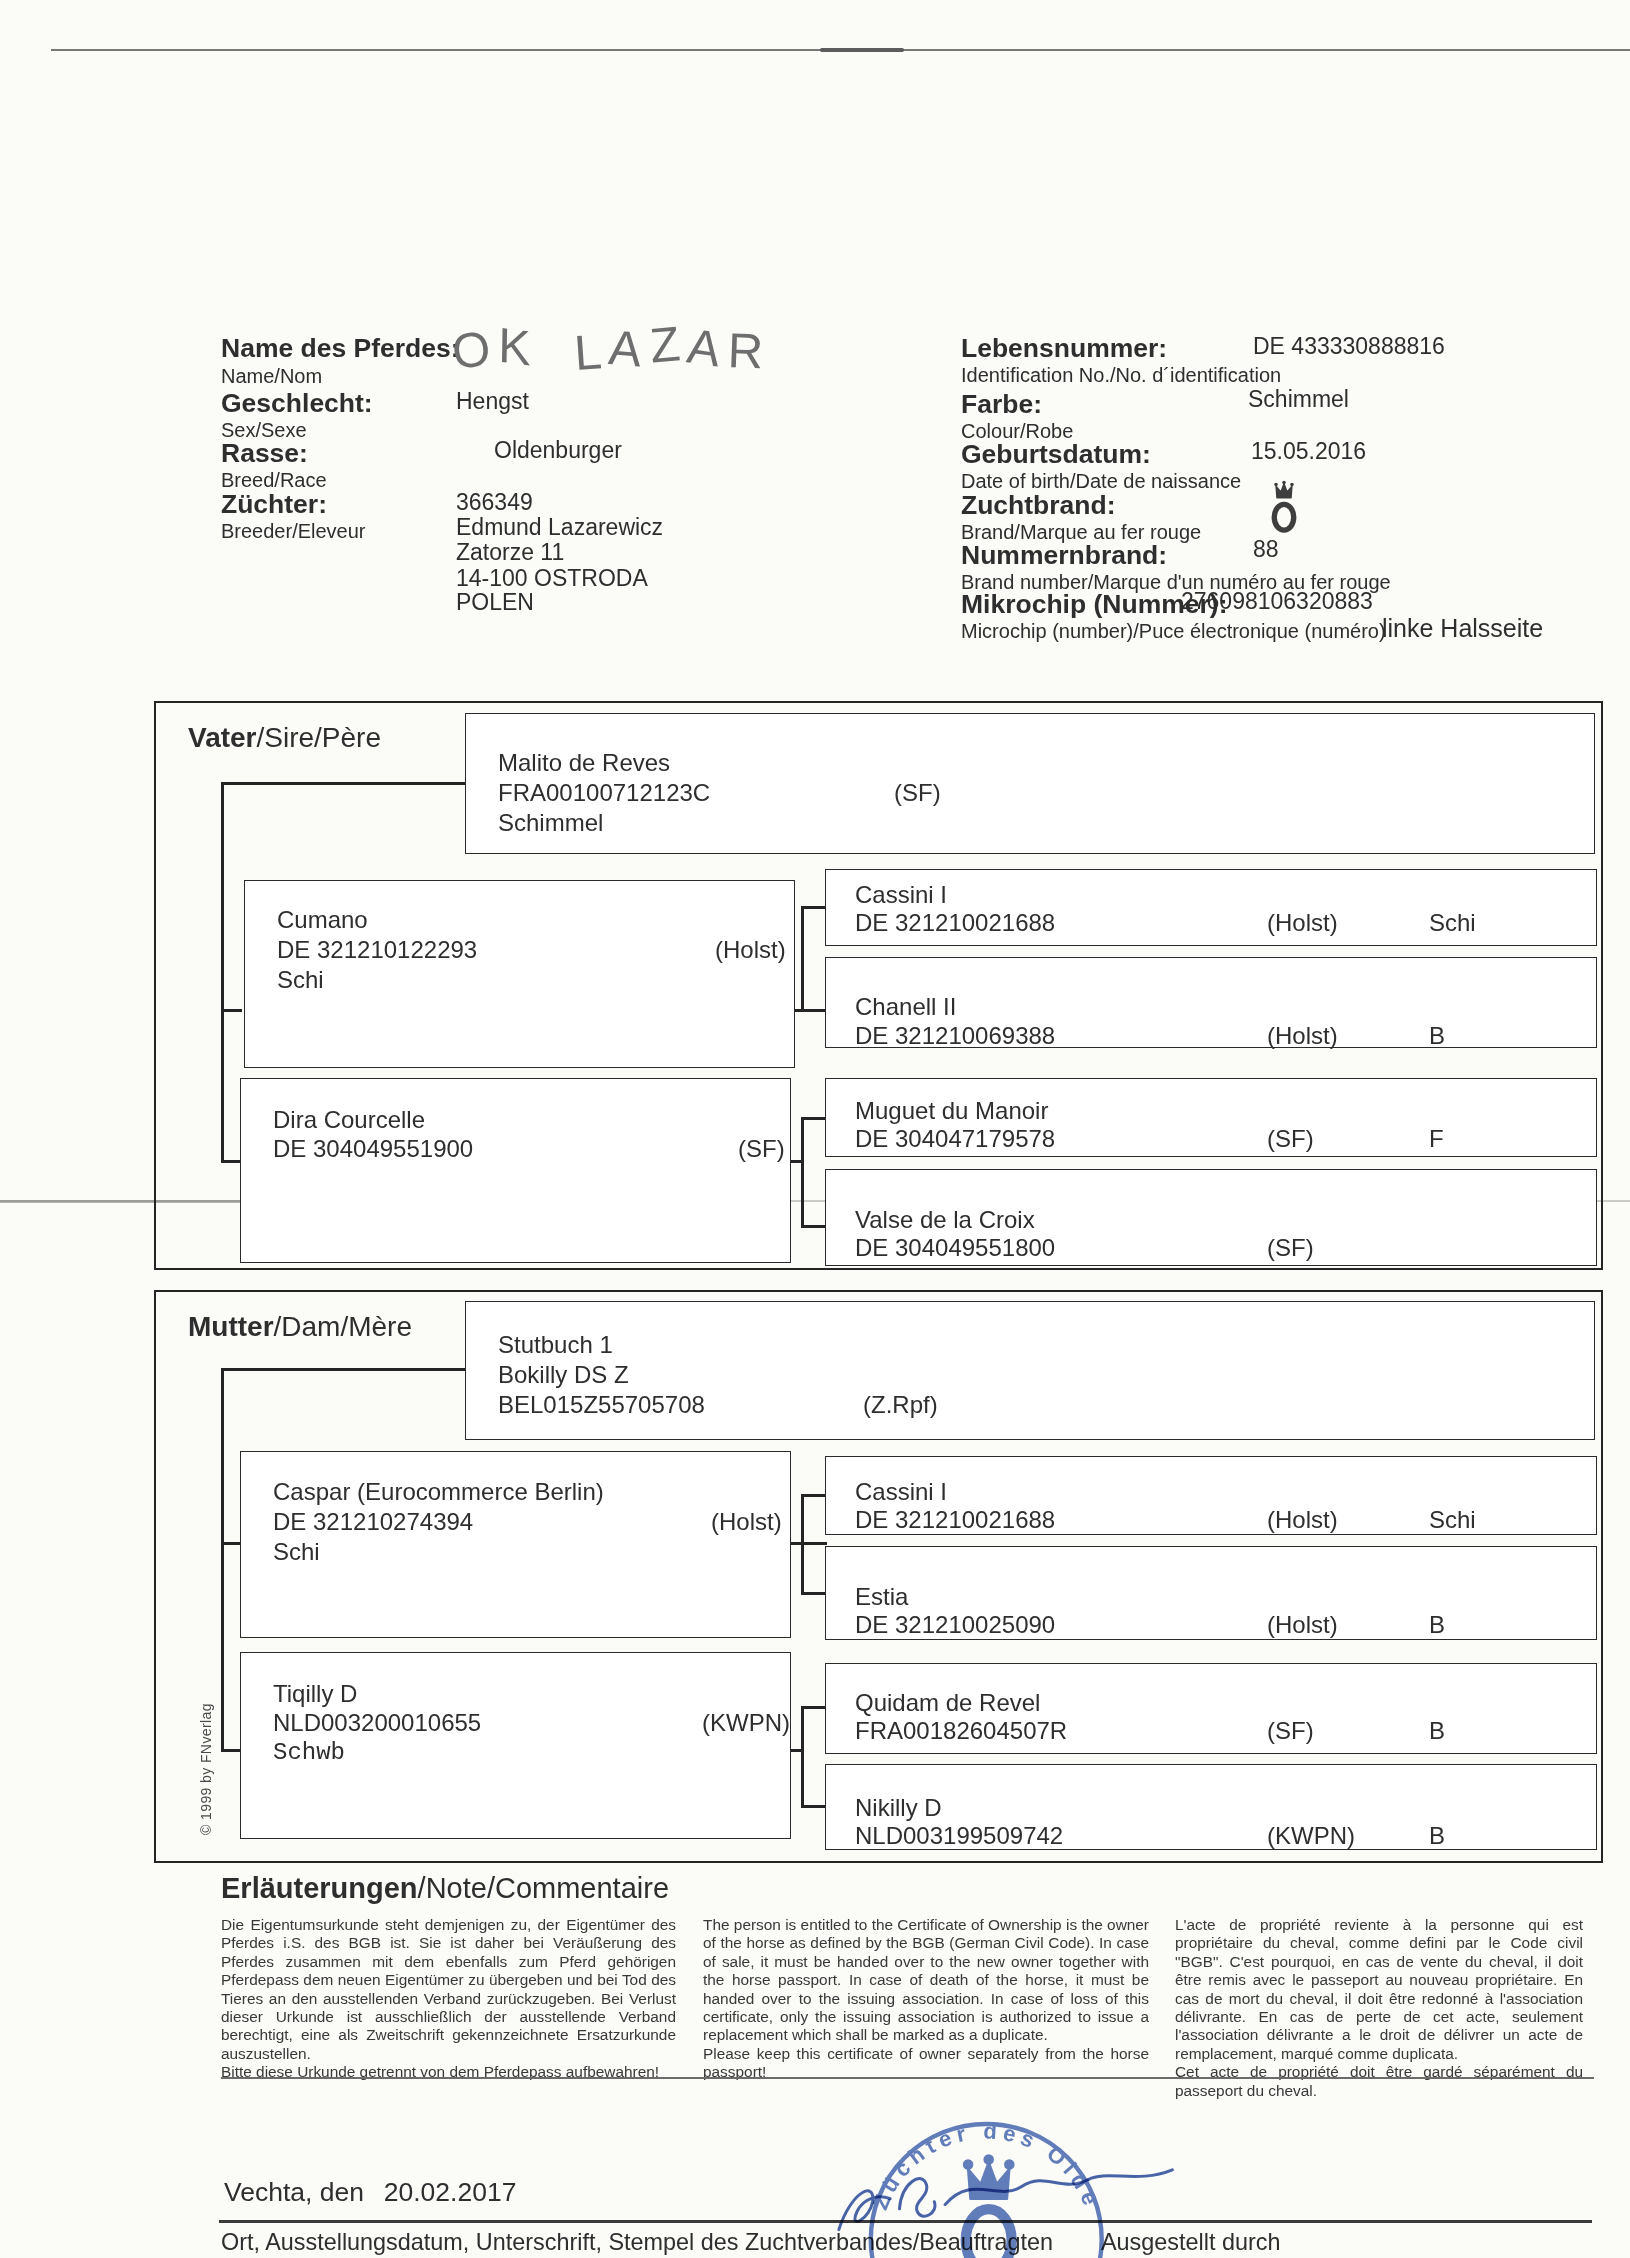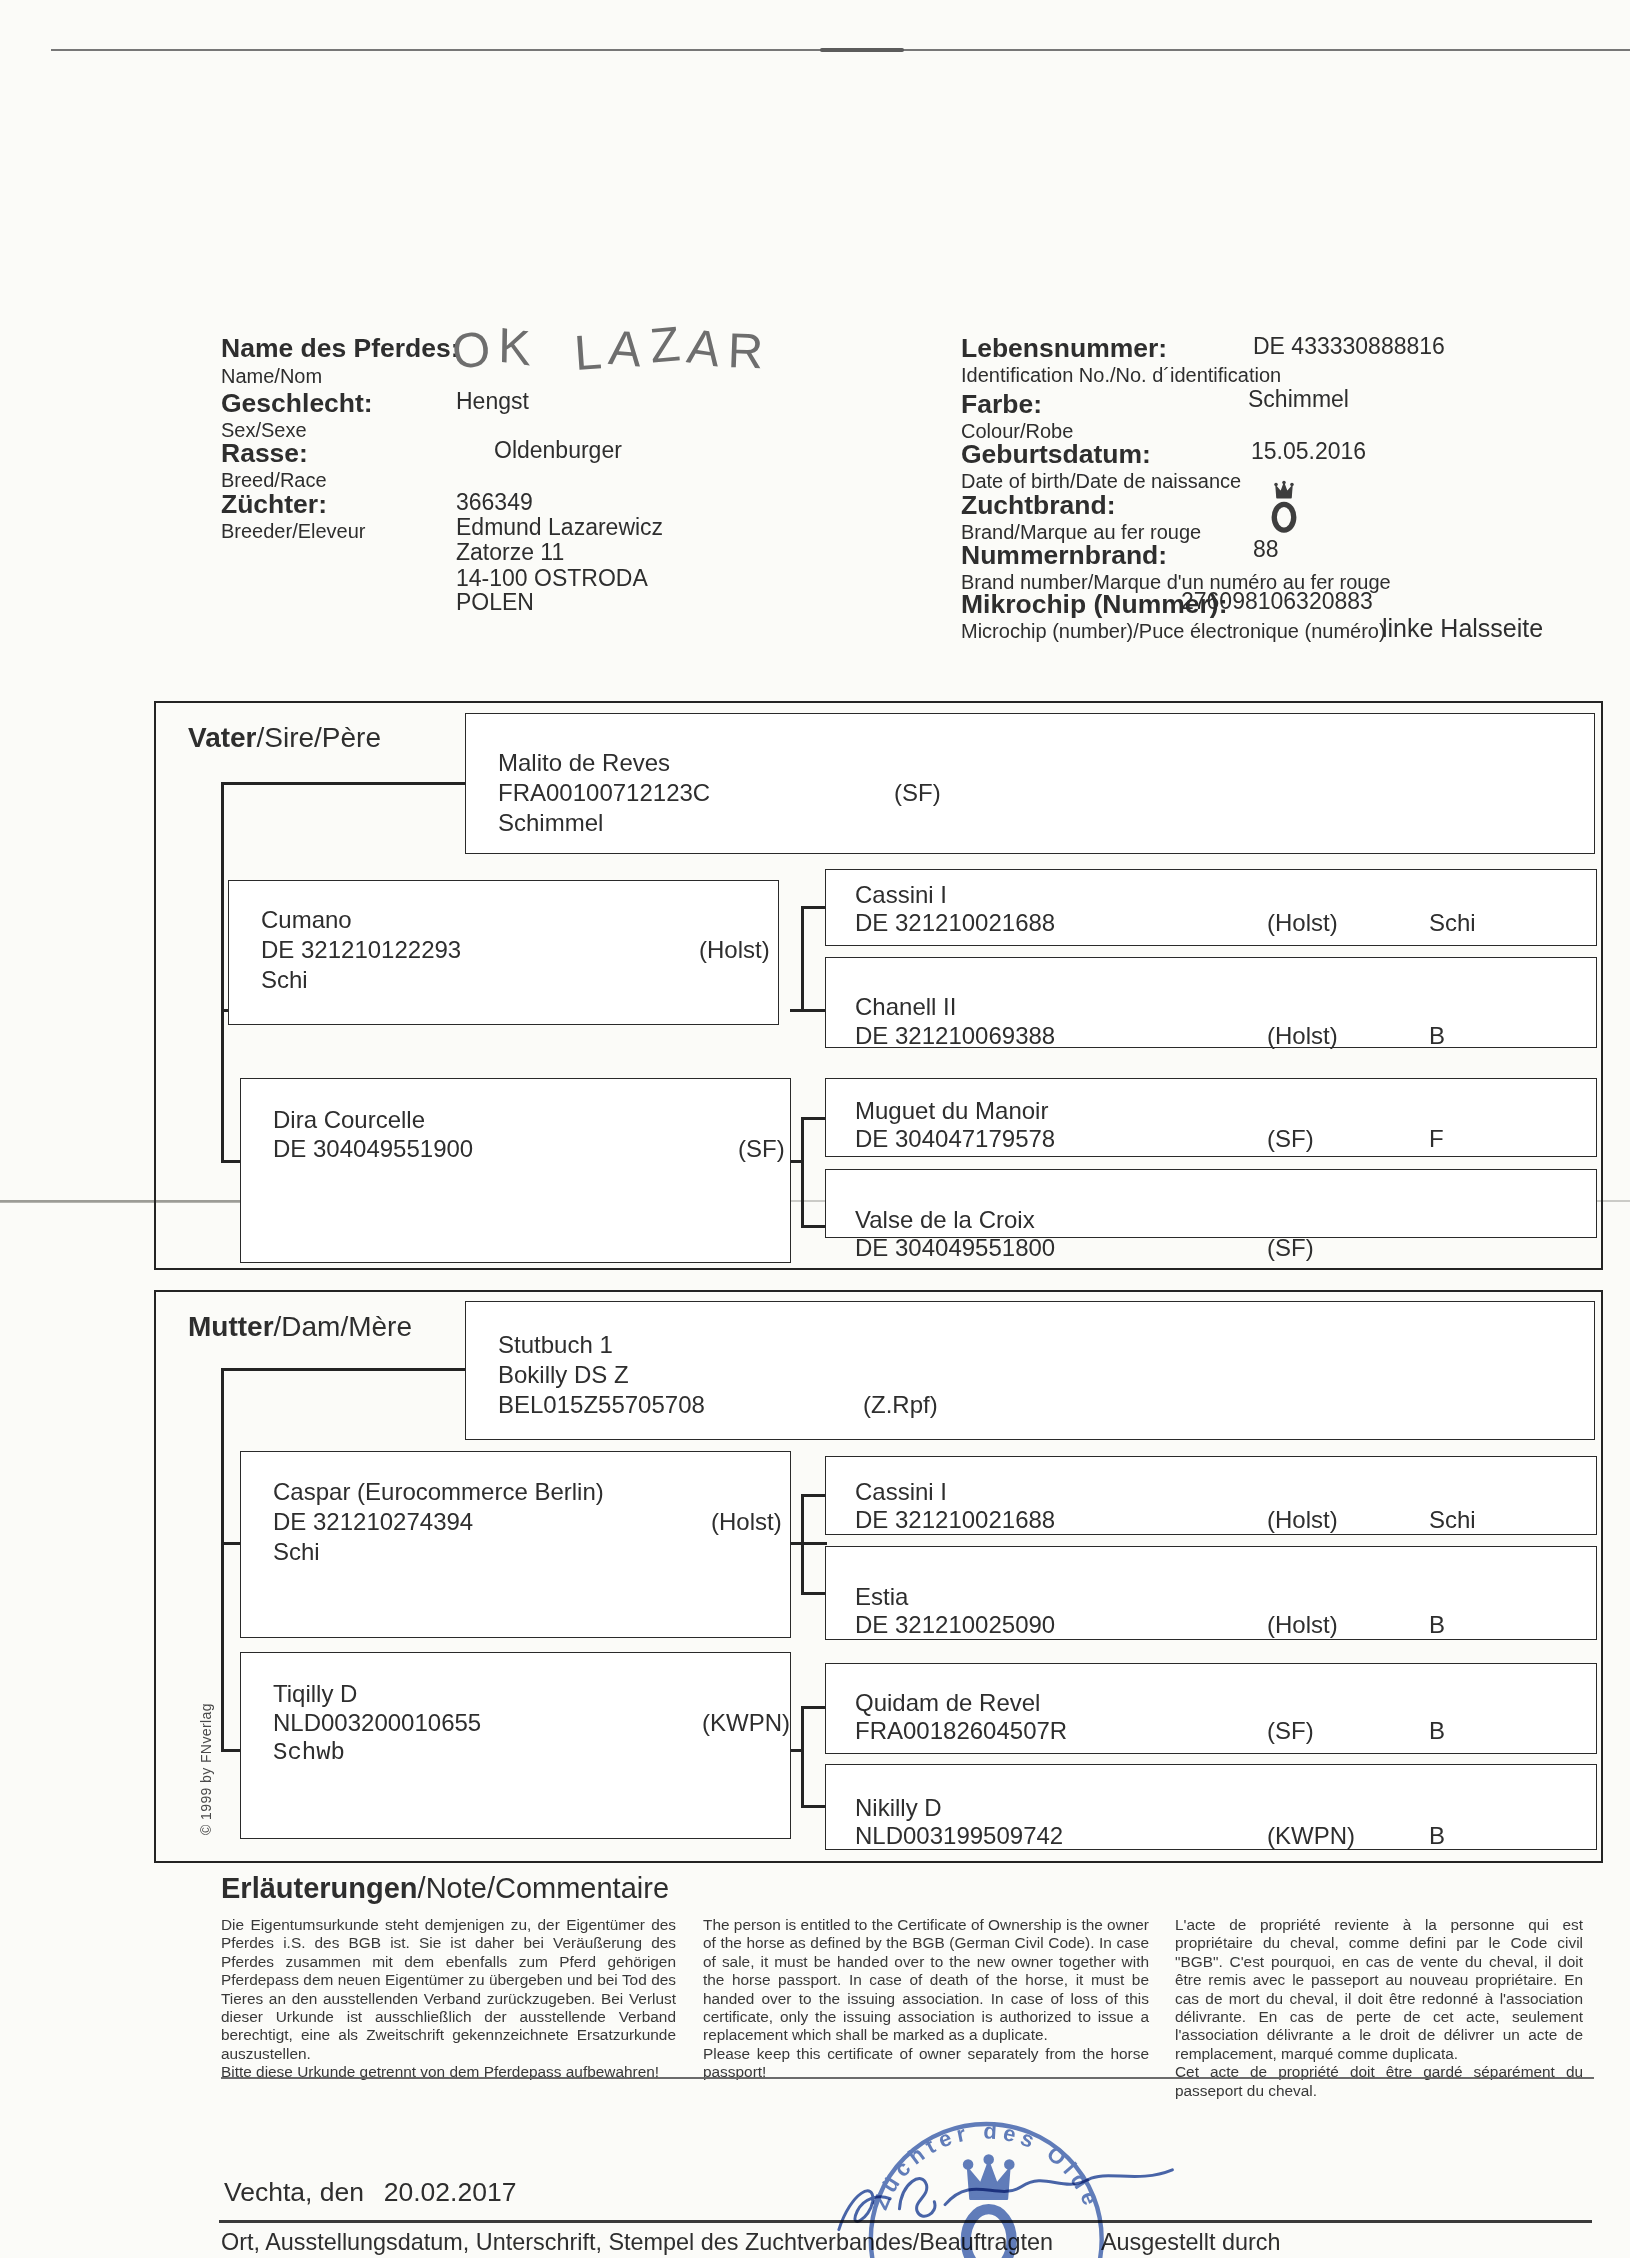--- a/index.html
+++ b/index.html
@@ -123,21 +123,21 @@
   <div class="line" style="left:801px;top:1117px;width:25.6px;height:2.6px;"></div>
   <div class="line" style="left:801px;top:1225px;width:25.6px;height:2.6px;"></div>
 
   <div class="box" style="left:465px;top:713px;width:1130px;height:141px;">
     <span class="bl" style="left:32px;top:35px;">Malito de Reves</span>
     <span class="bl" style="left:32px;top:65px;">FRA00100712123C</span>
     <span class="bl" style="left:32px;top:95px;">Schimmel</span>
     <span class="bl" style="left:428px;top:65px;">(SF)</span>
   </div>
 
-  <div class="box" style="left:228px;top:880px;width:551px;height:145px;">
+  <div class="box" style="left:244px;top:880px;width:551px;height:188px;">
     <span class="bl" style="left:32px;top:25px;">Cumano</span>
     <span class="bl" style="left:32px;top:55px;">DE 321210122293</span>
     <span class="bl" style="left:32px;top:85px;">Schi</span>
     <span class="bl" style="left:470px;top:55px;">(Holst)</span>
   </div>
 
   <div class="box" style="left:240px;top:1078px;width:551px;height:185px;">
     <span class="bl" style="left:32px;top:26.5px;">Dira Courcelle</span>
     <span class="bl" style="left:32px;top:56px;">DE 304049551900</span>
     <span class="bl" style="left:497px;top:56px;">(SF)</span>
@@ -157,21 +157,21 @@
     <span class="bl" style="left:603px;top:64px;">B</span>
   </div>
 
   <div class="box" style="left:825px;top:1078px;width:772px;height:79px;">
     <span class="bl" style="left:29px;top:17.6px;">Muguet du Manoir</span>
     <span class="bl" style="left:29px;top:46px;">DE 304047179578</span>
     <span class="bl" style="left:441px;top:46px;">(SF)</span>
     <span class="bl" style="left:603px;top:46px;">F</span>
   </div>
 
-  <div class="box" style="left:825px;top:1169px;width:772px;height:69px;">
+  <div class="box" style="left:825px;top:1169px;width:772px;height:97px;">
     <span class="bl" style="left:29px;top:36px;">Valse de la Croix</span>
     <span class="bl" style="left:29px;top:64px;">DE 304049551800</span>
     <span class="bl" style="left:441px;top:64px;">(SF)</span>
   </div>
 
   <div class="obox" style="left:154px;top:1290px;width:1449px;height:573px;"></div>
   <div class="abs seclbl" style="left:188px;top:1311px;">
     <b>Mutter</b><span>/Dam/Mère</span>
   </div>
 

